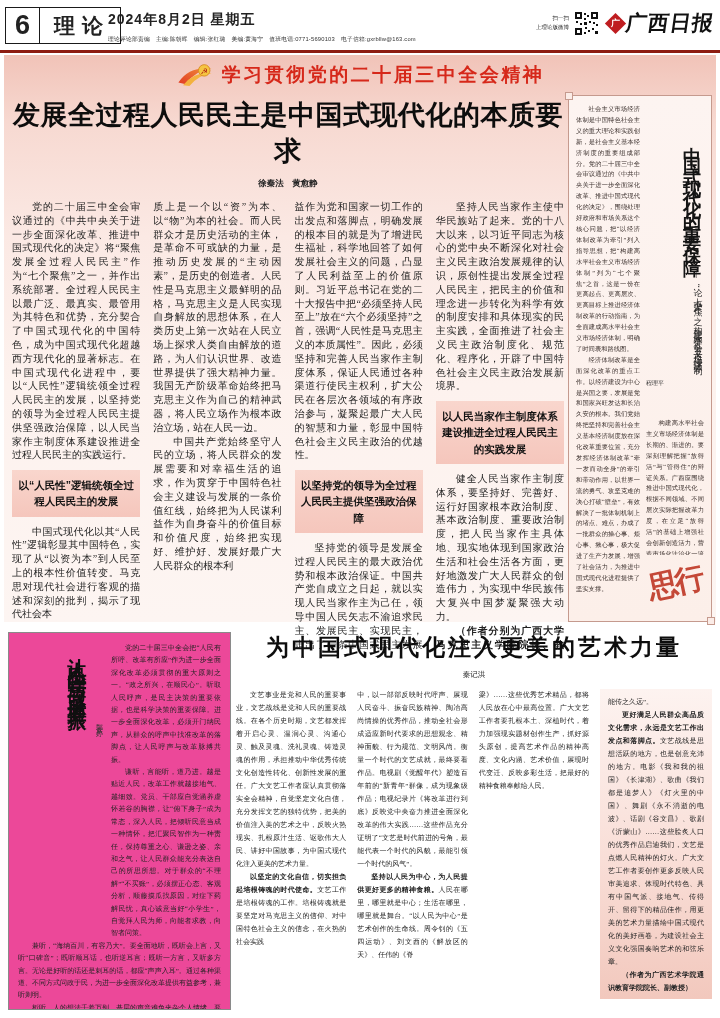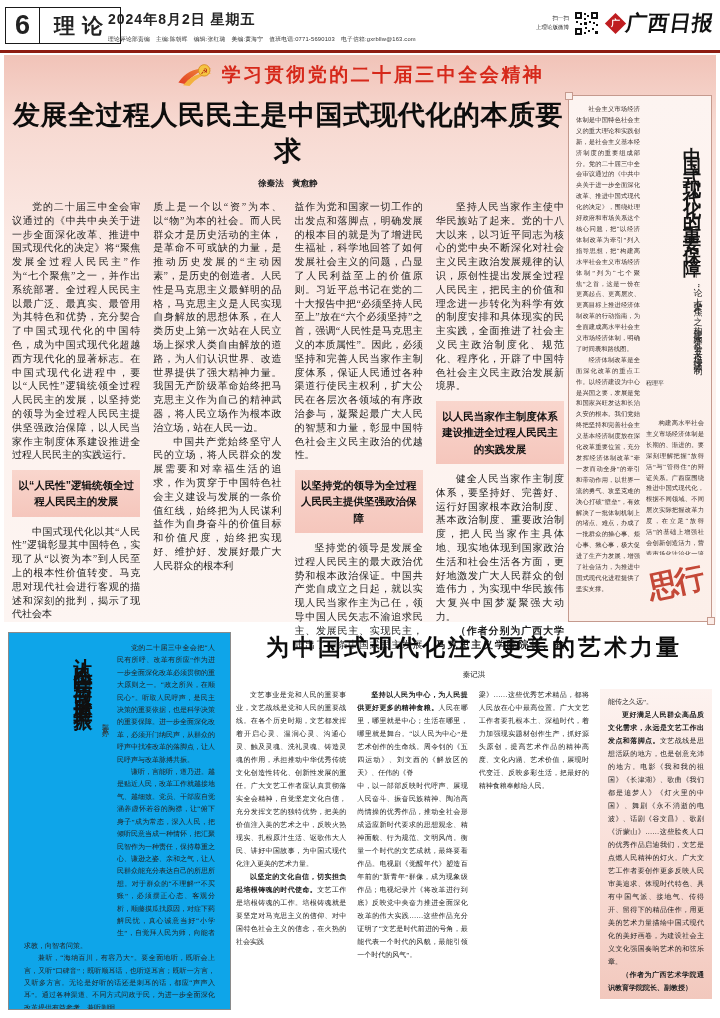--- a/index.html
+++ b/index.html
@@ -58,22 +58,22 @@
   .sb-titles{height:314px;writing-mode:vertical-rl;display:flex;}
   .sb-title-main{font-size:18px;font-weight:900;letter-spacing:.62em;padding-top:28px;color:#141414;}
   .sb-kicker{font-size:9px;letter-spacing:.32em;padding-top:2px;margin-left:2px;color:#222;}
   .sb-author{writing-mode:horizontal-tb;font-size:6px;margin-top:10px;color:#333;}
   .sb-body2{flex:1;overflow:hidden;}
   .sb-stamp{height:58px;position:relative;}
   .stamp-text{position:absolute;right:2px;top:8px;font-size:30px;font-weight:900;color:#c03a28;
               transform:rotate(-12deg);letter-spacing:-3px;opacity:.92;}
 
   
-  .bottom-left{position:absolute;left:8px;top:632px;width:223px;height:378px;border:1px solid #8a8a8a;background:#0ea5e9;
-               padding:9px 15px;overflow:hidden;}
+  .bottom-left{position:absolute;left:8px;top:632px;width:223px;height:378px;border:1px solid #8a8a8a;background:#ec4899;
+               padding:9px 9px;overflow:hidden;}
   .bl-float{float:left;width:86px;height:292px;writing-mode:vertical-rl;margin-right:7px;}
   .bl-author{font-size:7px;letter-spacing:3px;padding-top:76px;color:#333;margin-left:4px;}
   .bl-title{font-size:19px;font-weight:900;letter-spacing:5px;color:#101010;font-family:"Liberation Sans",sans-serif;margin-left:6px;}
   .bottom-left .seg{font-size:7px;line-height:12.4px;}
 
   
   .bottom-main{position:absolute;left:236px;top:632px;width:476px;height:378px;}
   .bm-title{text-align:center;font-size:23px;font-weight:900;letter-spacing:3px;color:#0d0d0d;
             font-family:"Liberation Sans",sans-serif;line-height:30px;}
   .bm-author{text-align:center;font-size:7.5px;font-weight:normal;margin:8px 0 9px;}
@@ -223,22 +223,22 @@
   <div class="bm-title" data-name="bottom-article-title">为中国式现代化注入更美的艺术力量</div>
   <div class="bm-author" data-name="bottom-article-author">秦记洪</div>
   <div class="bm-cols" data-name="bottom-article-body">
     <div class="bmcol" data-name="article-column">
 
     <p class="seg" data-name="paragraph"><span>文艺事业是党和人民的重要事业，文艺战线是党和人民的重要战线。在各个历史时期，文艺都发挥着开启心灵、温润心灵、沟通心灵、触及灵魂、洗礼灵魂、铸造灵魂的作用，承担推动中华优秀传统文化创造性转化、创新性发展的重任。广大文艺工作者应认真贯彻落实全会精神，自觉坚定文化自信，充分发挥文艺的独特优势，把美的价值注入美的艺术之中，反映火热现实、扎根原汁生活、讴歌伟大人民、讲好中国故事，为中国式现代化注入更美的艺术力量。</span></p>
         <p class="seg" data-name="paragraph"><b>以坚定的文化自信，切实担负起培根铸魂的时代使命。</b><span>文艺工作是培根铸魂的工作。培根铸魂就是要坚定对马克思主义的信仰、对中国特色社会主义的信念，在火热的社会实践</span></p>
       </div>
     <div class="bmcol" data-name="article-column">
 
-    <p class="seg" data-name="paragraph"><b>坚持以人民为中心，为人民提供更好更多的精神食粮。</b><span>人民在哪里，哪里就是中心；生活在哪里，哪里就是舞台。“以人民为中心”是艺术创作的生命线。周令钊的《五四运动》、刘文西的《解放区的天》、任伟的《脊</span></p>
-        <p class="seg t-cont" data-name="paragraph"><span>中，以一部部反映时代呼声、展现人民奋斗、振奋民族精神、陶冶高尚情操的优秀作品，推动全社会形成适应新时代要求的思想观念、精神面貌、行为规范、文明风尚。衡量一个时代的文艺成就，最终要看作品。电视剧《觉醒年代》塑造百年前的“新青年”群像，成为现象级作品；电视纪录片《将改革进行到底》反映党中央奋力推进全面深化改革的伟大实践……这些作品充分证明了“文艺是时代前进的号角，最能代表一个时代的风貌，最能引领一个时代的风气”。</span></p>
+    <p class="seg t-cont" data-name="paragraph"><span>中，以一部部反映时代呼声、展现人民奋斗、振奋民族精神、陶冶高尚情操的优秀作品，推动全社会形成适应新时代要求的思想观念、精神面貌、行为规范、文明风尚。衡量一个时代的文艺成就，最终要看作品。电视剧《觉醒年代》塑造百年前的“新青年”群像，成为现象级作品；电视纪录片《将改革进行到底》反映党中央奋力推进全面深化改革的伟大实践……这些作品充分证明了“文艺是时代前进的号角，最能代表一个时代的风貌，最能引领一个时代的风气”。</span></p>
+        <p class="seg" data-name="paragraph"><b>坚持以人民为中心，为人民提供更好更多的精神食粮。</b><span>人民在哪里，哪里就是中心；生活在哪里，哪里就是舞台。“以人民为中心”是艺术创作的生命线。周令钊的《五四运动》、刘文西的《解放区的天》、任伟的《脊</span></p>
       </div>
     <div class="bmcol" data-name="article-column">
 
     <p class="seg t-cont" data-name="paragraph"><span>梁》……这些优秀艺术精品，都将人民放在心中最高位置。广大文艺工作者要扎根本土、深植时代，着力加强现实题材创作生产，抓好源头原创，提高艺术作品的精神高度、文化内涵、艺术价值，展现时代变迁、反映多彩生活，把最好的精神食粮奉献给人民。</span></p>
       </div>
     <div class="bmcol-pink" data-name="article-column-highlighted">
 
     <p class="seg t-cont" data-name="paragraph"><span>能传之久远”。</span></p>
         <p class="seg" data-name="paragraph"><b>更好满足人民群众高品质文化需求，永远是文艺工作出发点和落脚点。</b><span>文艺战线是思想活跃的地方，也是创意充沛的地方。电影《我和我的祖国》《长津湖》、歌曲《我们都是追梦人》《灯火里的中国》、舞剧《永不消逝的电波》、话剧《谷文昌》、歌剧《沂蒙山》……这些脍炙人口的优秀作品启迪我们，文艺是点燃人民精神的灯火。广大文艺工作者要创作更多反映人民审美追求、体现时代特色、具有中国气派、接地气、传得开、留得下的精品佳作，用更美的艺术力量描绘中国式现代化的美好画卷，为建设社会主义文化强国奏响艺术的和弦乐章。</span></p>
         <p class="seg t-foot" data-name="paragraph"><span>（作者为广西艺术学院通识教育学院院长、副教授）</span></p>

